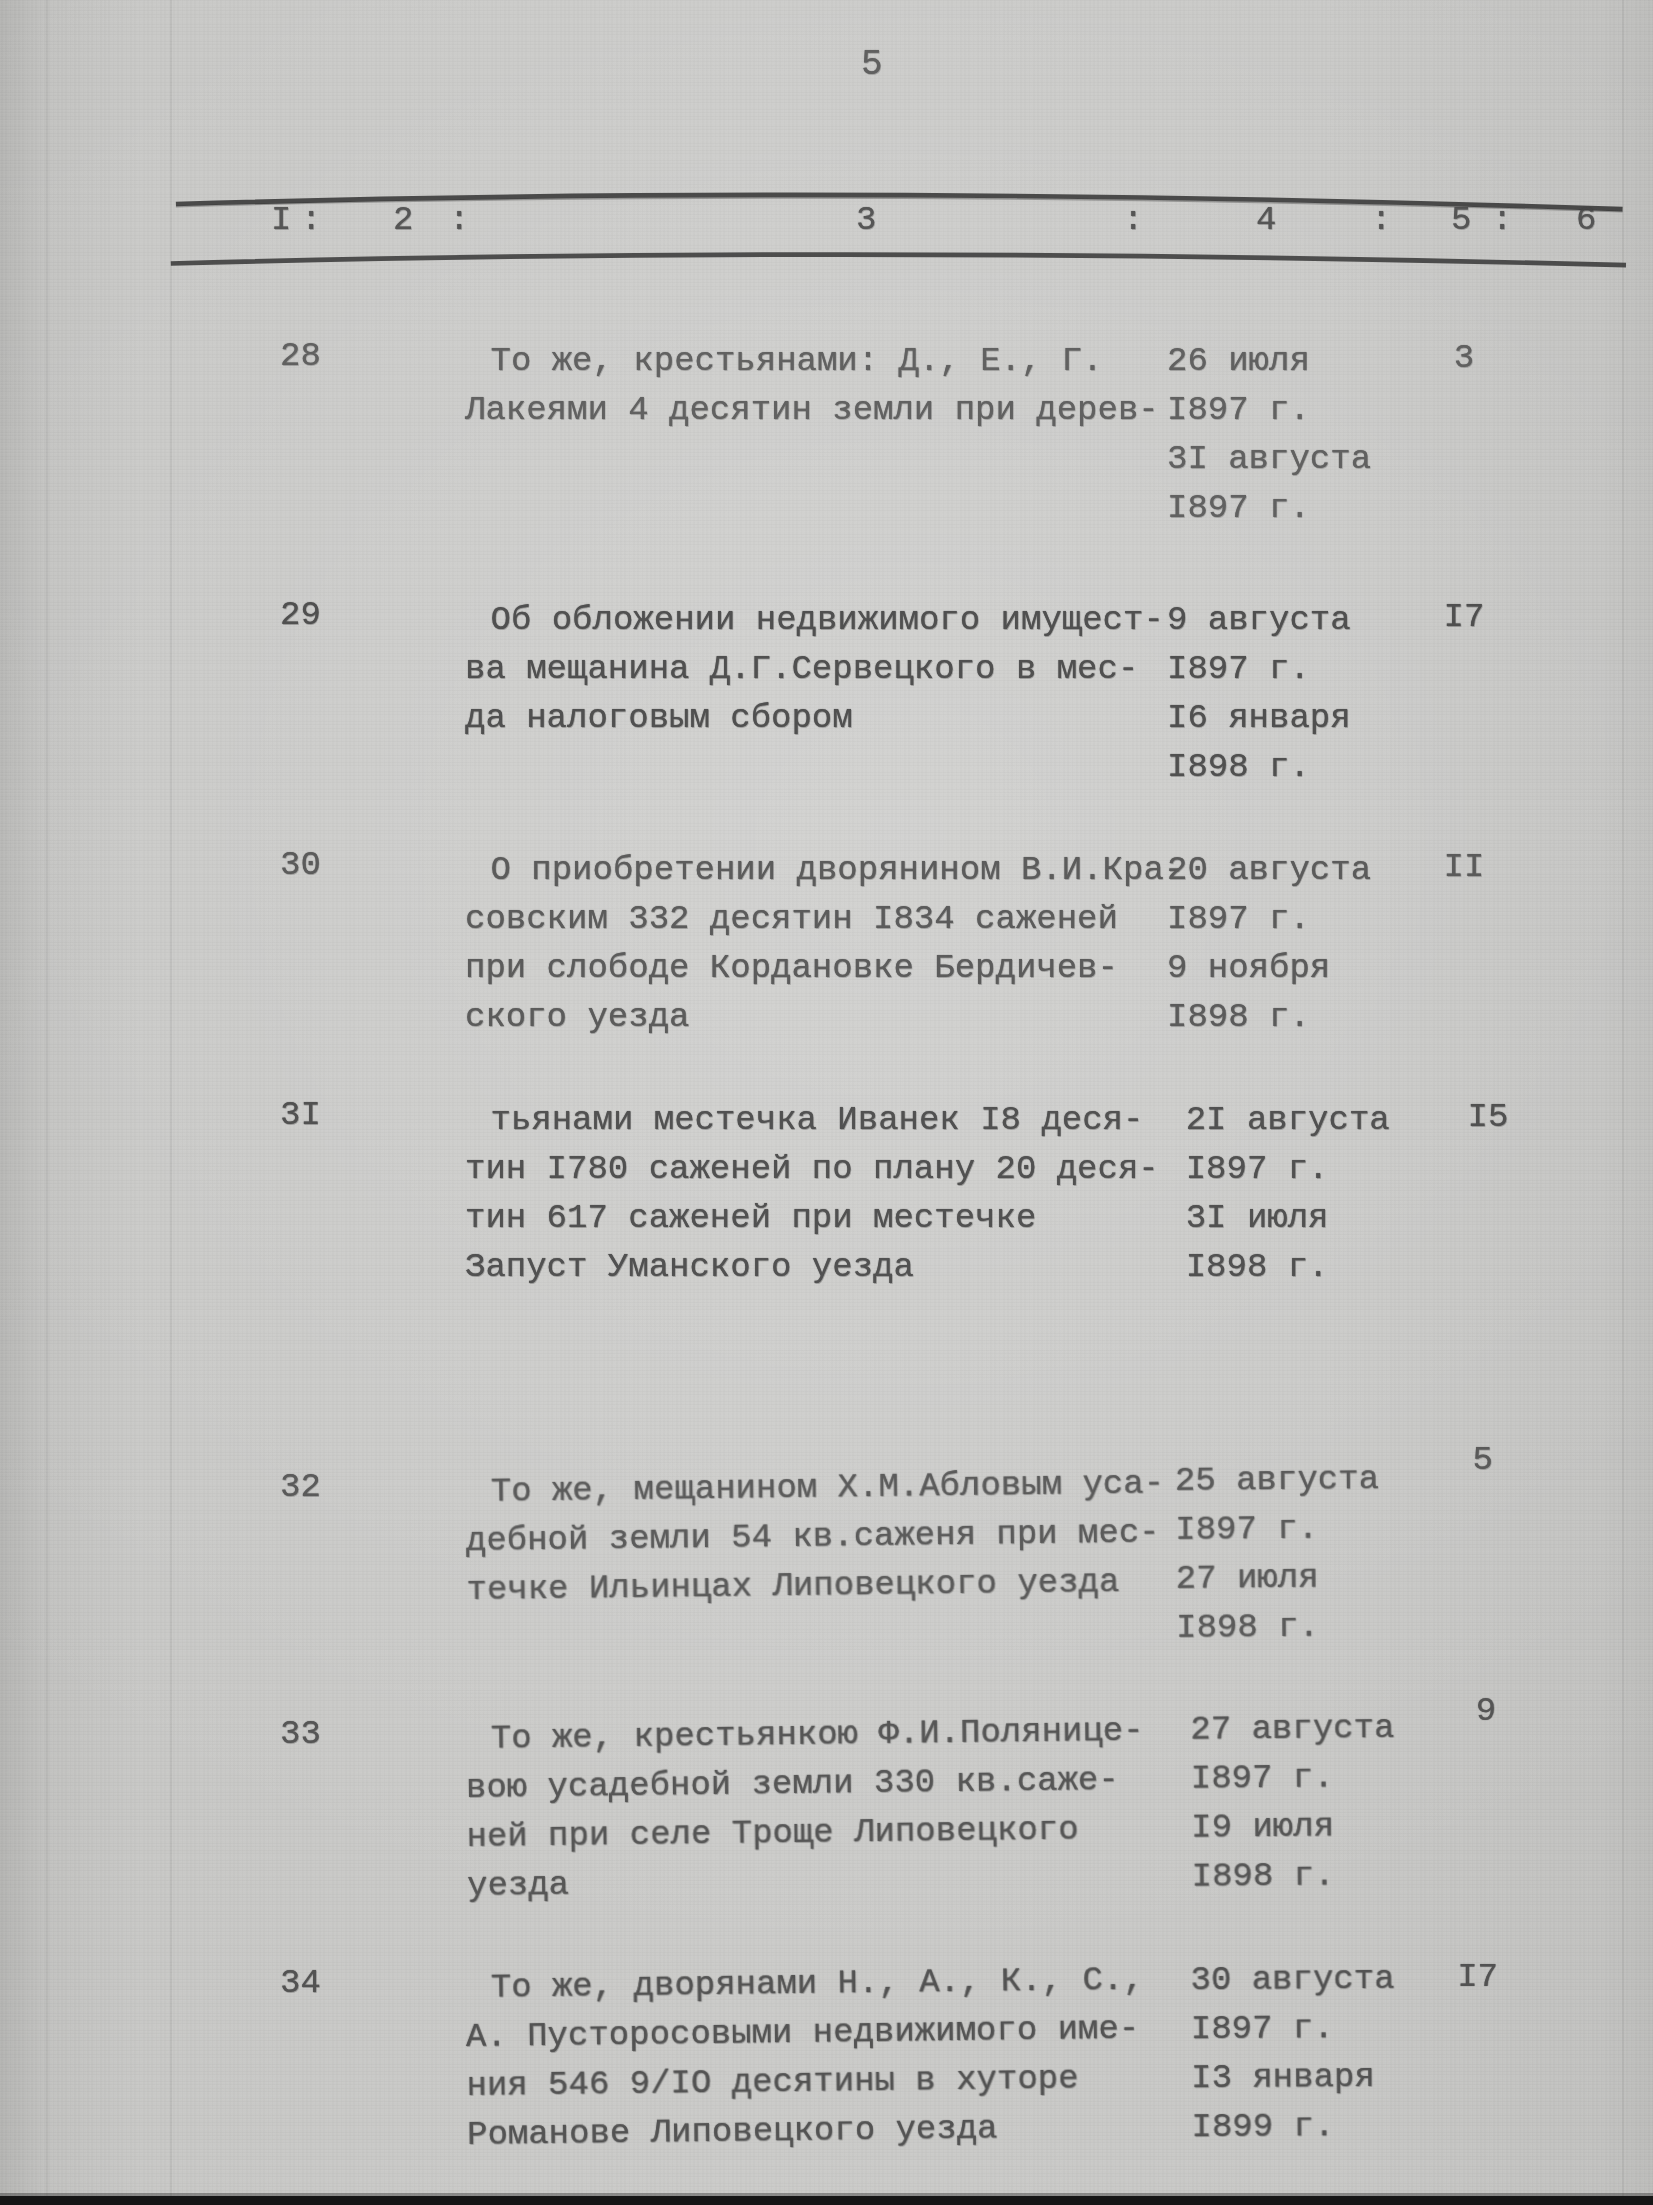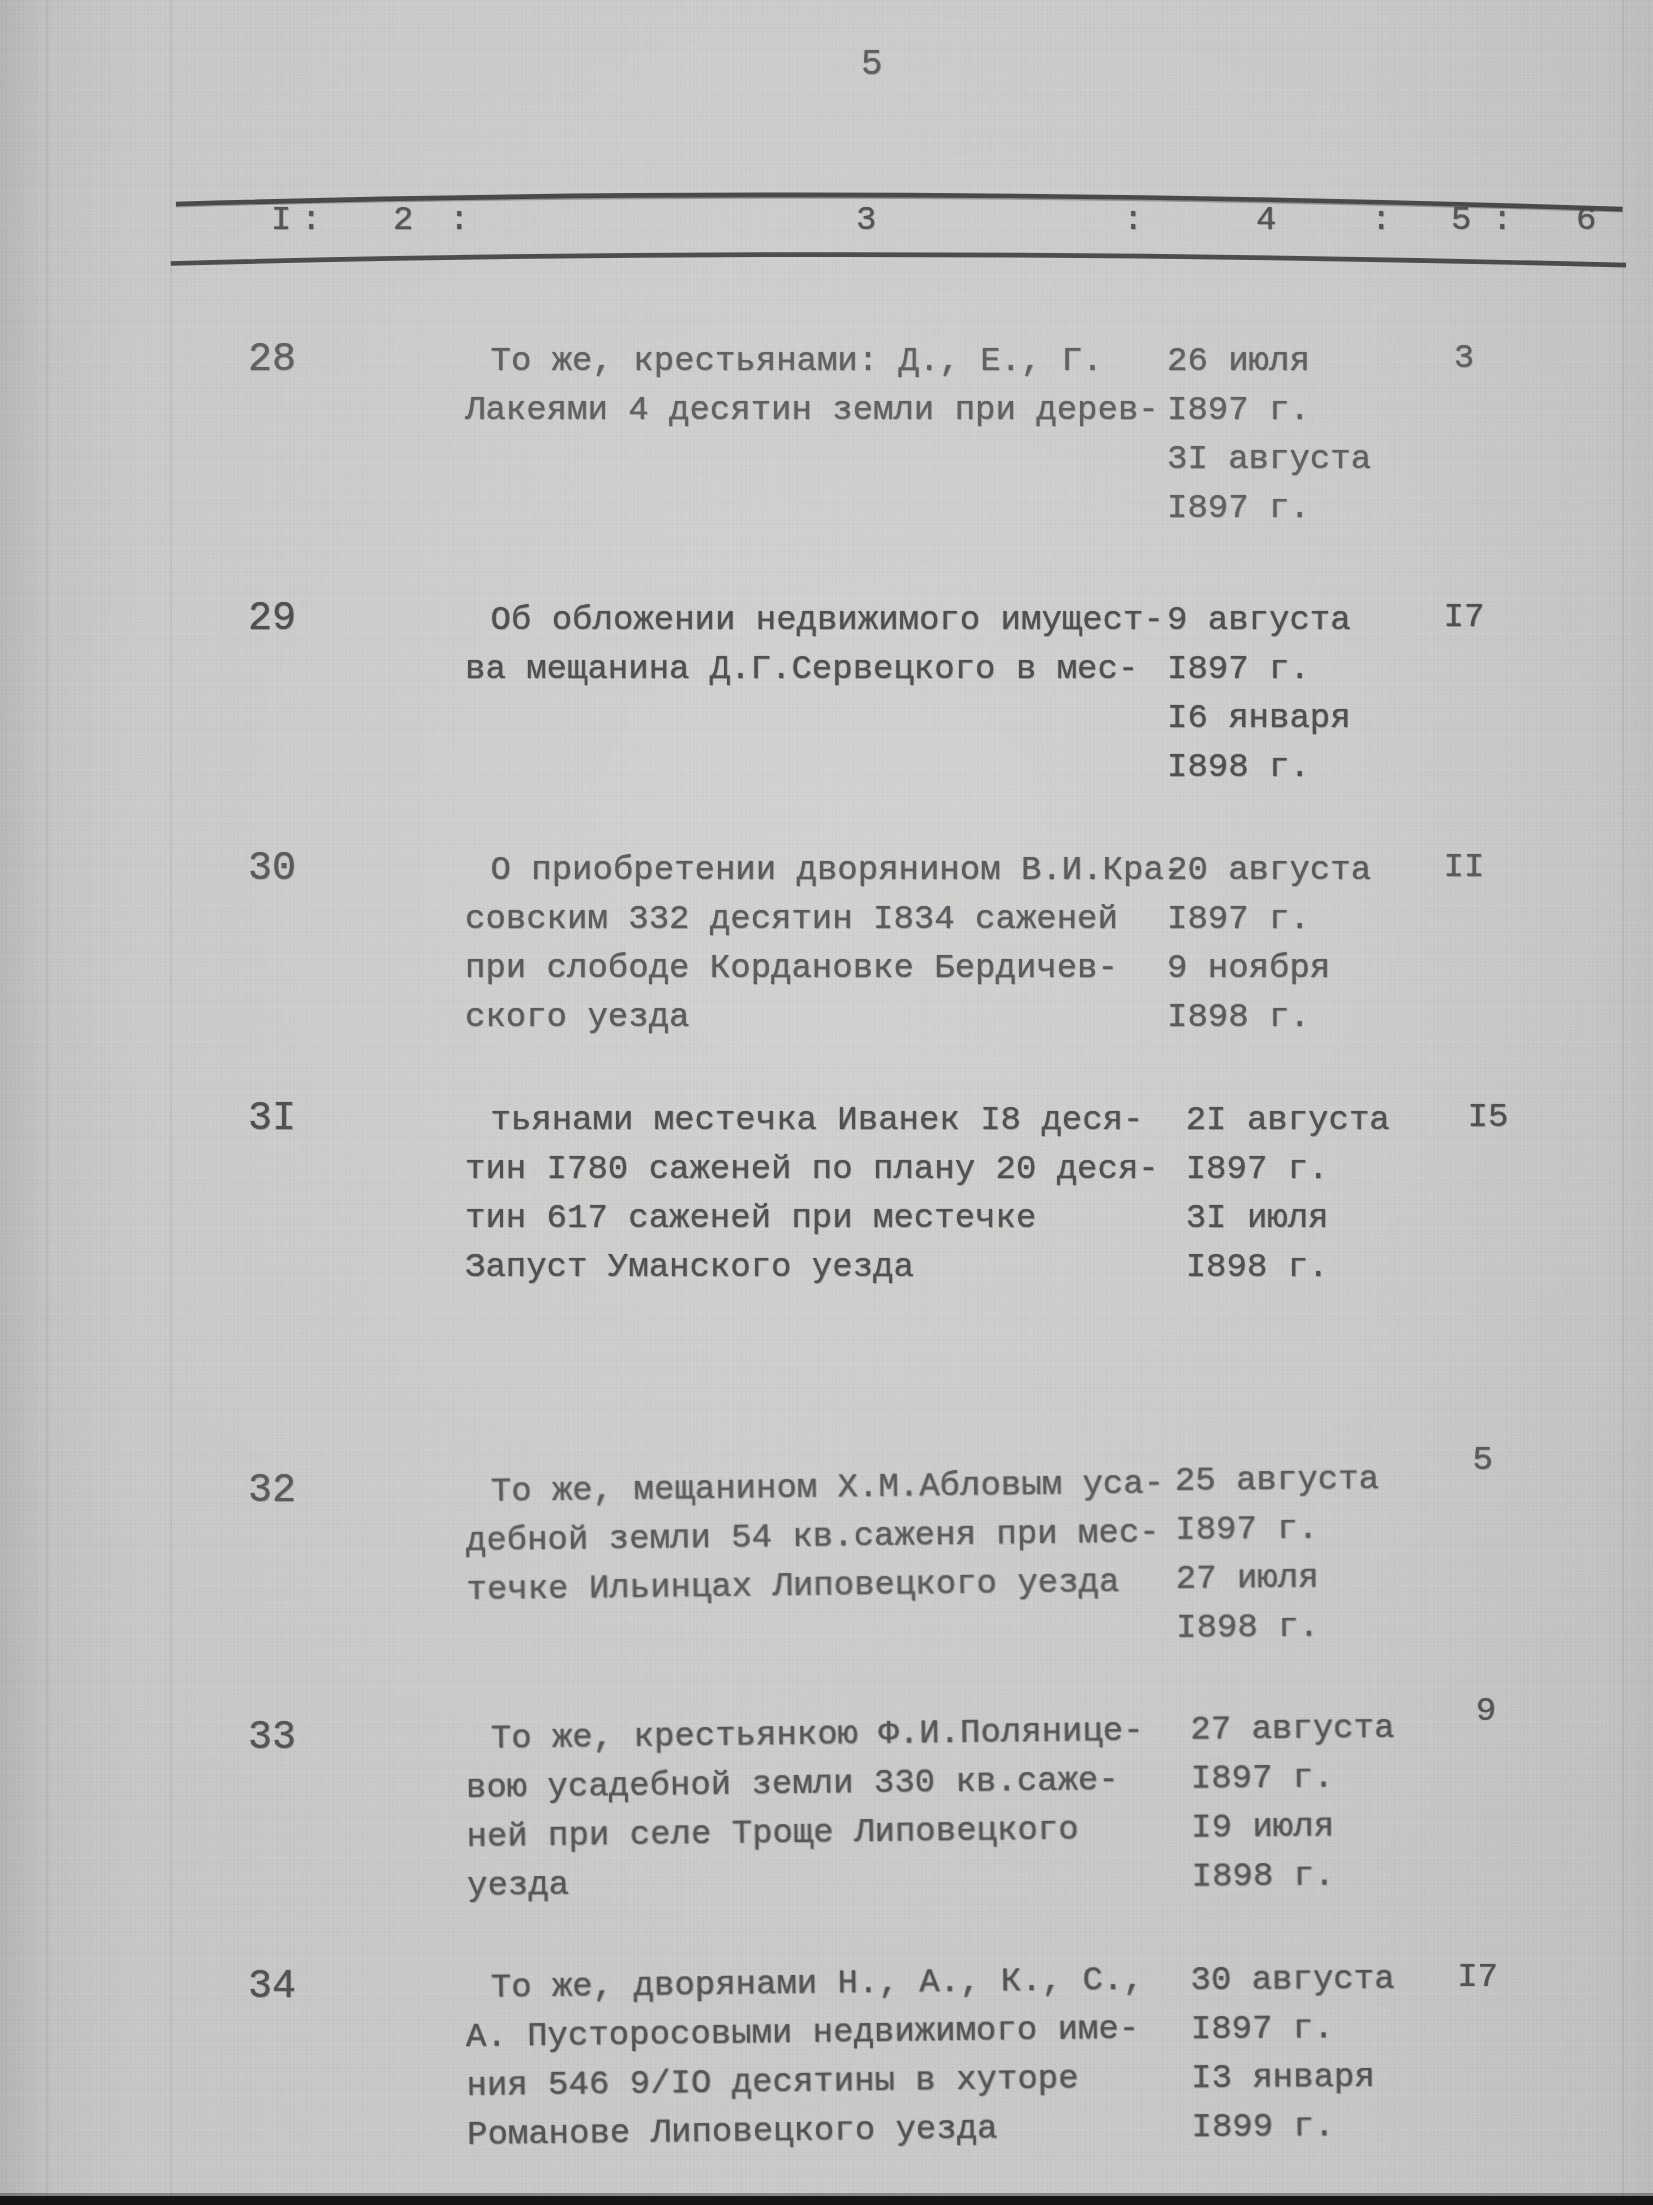--- a/index.html
+++ b/index.html
@@ -31,21 +31,21 @@
   .rules{position:absolute;left:0;top:0;pointer-events:none;}
 
   .hcell{position:absolute;top:201px;font-size:34px;opacity:.88;}
   .h0{left:271px}.h1{left:301px}.h2{left:393px}.h3{left:449px}
   .h4{left:856px}.h5{left:1123px}.h6{left:1256px}.h7{left:1371px}
   .h8{left:1451px}.h9{left:1492px}.h10{left:1576px}
 
   .entry{position:absolute;left:0;width:1654px;}
   .e0{top:337px}.e1{top:596px}.e2{top:846px}.e3{top:1096px}
   .e4{top:1468px}.e5{top:1715px}.e6{top:1964px}
-  .eno{position:absolute;left:248px;top:0;font-size:40px;}
+  .eno{position:absolute;left:280px;top:0;font-size:34px;}
   .desc{position:absolute;left:465px;top:0;font-size:34px;line-height:49px;white-space:nowrap;}
   .desc .line:first-child{text-indent:25.5px;}
   .dates{position:absolute;left:1167px;top:0;font-size:34px;line-height:49px;white-space:nowrap;}
   .pages{position:absolute;left:1417px;top:1.7px;width:94px;text-align:center;font-size:34px;}
 
   .e0{opacity:.8}.e1{opacity:.93}.e2{opacity:.84}.e3{opacity:.92}
   .e4{opacity:.84}.e5{opacity:.88}.e6{opacity:.9}
   .e3 .dates{transform:translateX(18.7px);}
   .e4 .desc,.e5 .desc,.e6 .desc{transform:rotate(-0.7deg);transform-origin:left top;}
   .e4 .dates{transform:translate(8.5px,-12px) rotate(-0.5deg);}
@@ -98,20 +98,21 @@
       <div class="line">I897 г.</div>
     </div>
     <div class="pages ink">3</div>
   </div>
 
   <div class="entry e1">
     <div class="eno ink">29</div>
     <div class="desc ink">
       <div class="line">Об обложении недвижимого имущест-</div>
       <div class="line">ва мещанина Д.Г.Сервецкого в мес-</div>
+      <div class="line">да налоговым сбором</div>
     </div>
     <div class="dates ink">
       <div class="line">9 августа</div>
       <div class="line">I897 г.</div>
       <div class="line">I6 января</div>
       <div class="line">I898 г.</div>
     </div>
     <div class="pages ink">I7</div>
   </div>
 

